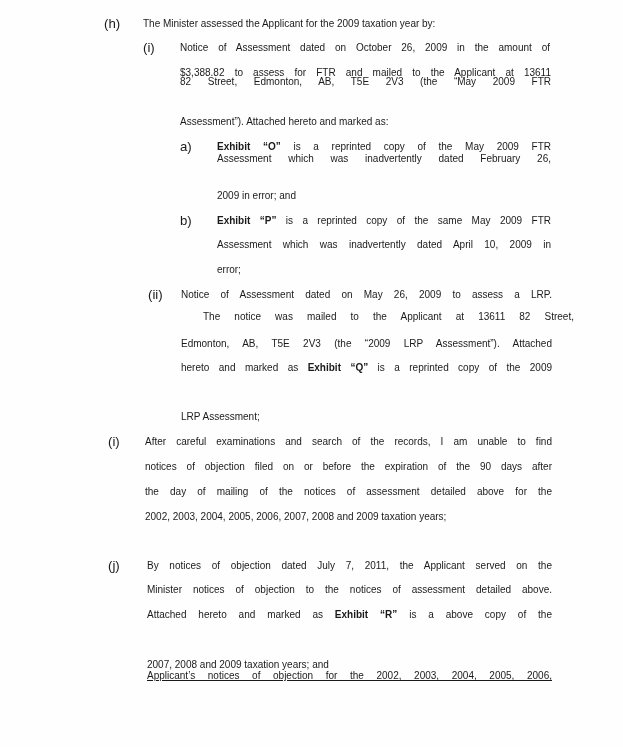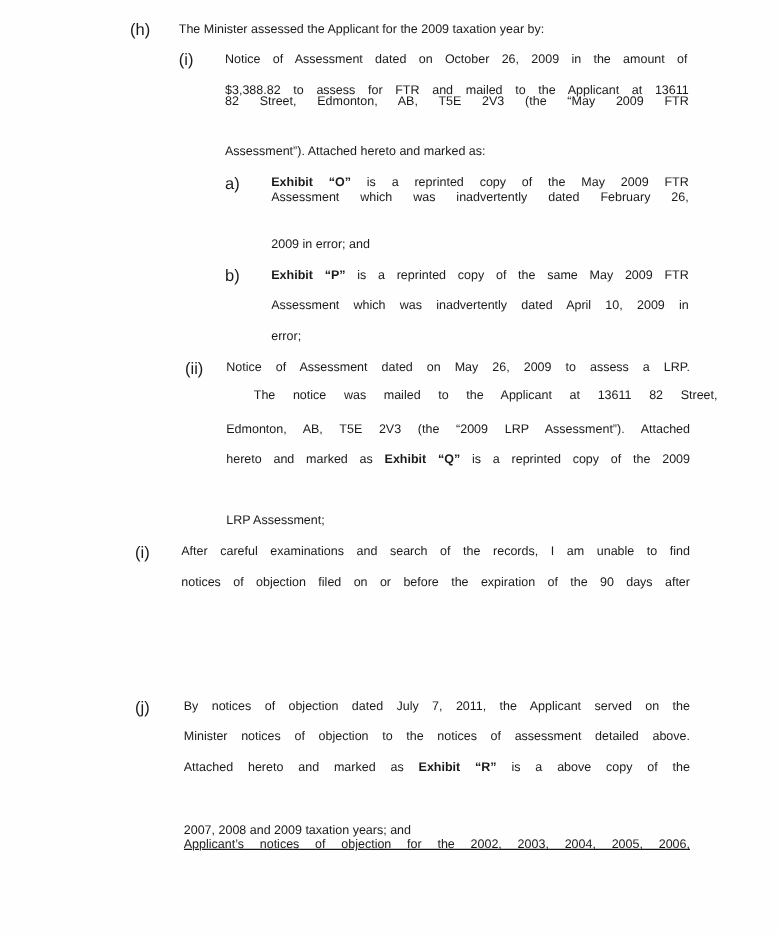--- a/index.html
+++ b/index.html
@@ -38,20 +38,22 @@
   <div class="lab" style="left:148px;top:287px;">(ii)</div>
   <div class="ln just" style="left:181px;top:287px;width:371px;">Notice of Assessment dated on May 26, 2009 to assess a LRP.</div>
   <div class="ln just" style="left:181px;top:309px;width:371px;margin-left:22px;">The notice was mailed to the Applicant at 13611 82 Street,</div>
   <div class="ln just" style="left:181px;top:336px;width:371px;">Edmonton, AB, T5E 2V3 (the “2009 LRP Assessment”). Attached</div>
   <div class="ln just" style="left:181px;top:360px;width:371px;"><span>hereto and marked as </span><b>Exhibit “Q”</b><span> is a reprinted copy of the 2009</span></div>
   <div class="ln" style="left:181px;top:385px;margin-top:24px;">LRP Assessment;</div>
 
   <div class="lab" style="left:108px;top:434px;">(i)</div>
   <div class="ln just" style="left:145px;top:434px;width:407px;">After careful examinations and search of the records, I am unable to find</div>
   <div class="ln just" style="left:145px;top:459px;width:407px;">notices of objection filed on or before the expiration of the 90 days after</div>
+  <div class="ln just" style="left:145px;top:484px;width:407px;">the day of mailing of the notices of assessment detailed above for the</div>
+  <div class="ln" style="left:145px;top:509px;">2002, 2003, 2004, 2005, 2006, 2007, 2008 and 2009 taxation years;</div>
 
   <div class="lab" style="left:108px;top:558px;">(j)</div>
   <div class="ln just" style="left:147px;top:558px;width:405px;">By notices of objection dated July 7, 2011, the Applicant served on the</div>
   <div class="ln just" style="left:147px;top:582px;width:405px;">Minister notices of objection to the notices of assessment detailed above.</div>
   <div class="ln just" style="left:147px;top:607px;width:405px;"><span>Attached hereto and marked as </span><b>Exhibit “R”</b><span> is a above copy of the</span></div>
   <div class="ln just" style="left:147px;top:668px;width:405px;text-decoration:underline;">Applicant’s notices of objection for the 2002, 2003, 2004, 2005, 2006,</div>
   <div class="ln" style="left:147px;top:657px;">2007, 2008 and 2009 taxation years; and</div>
 
 </div>
 

